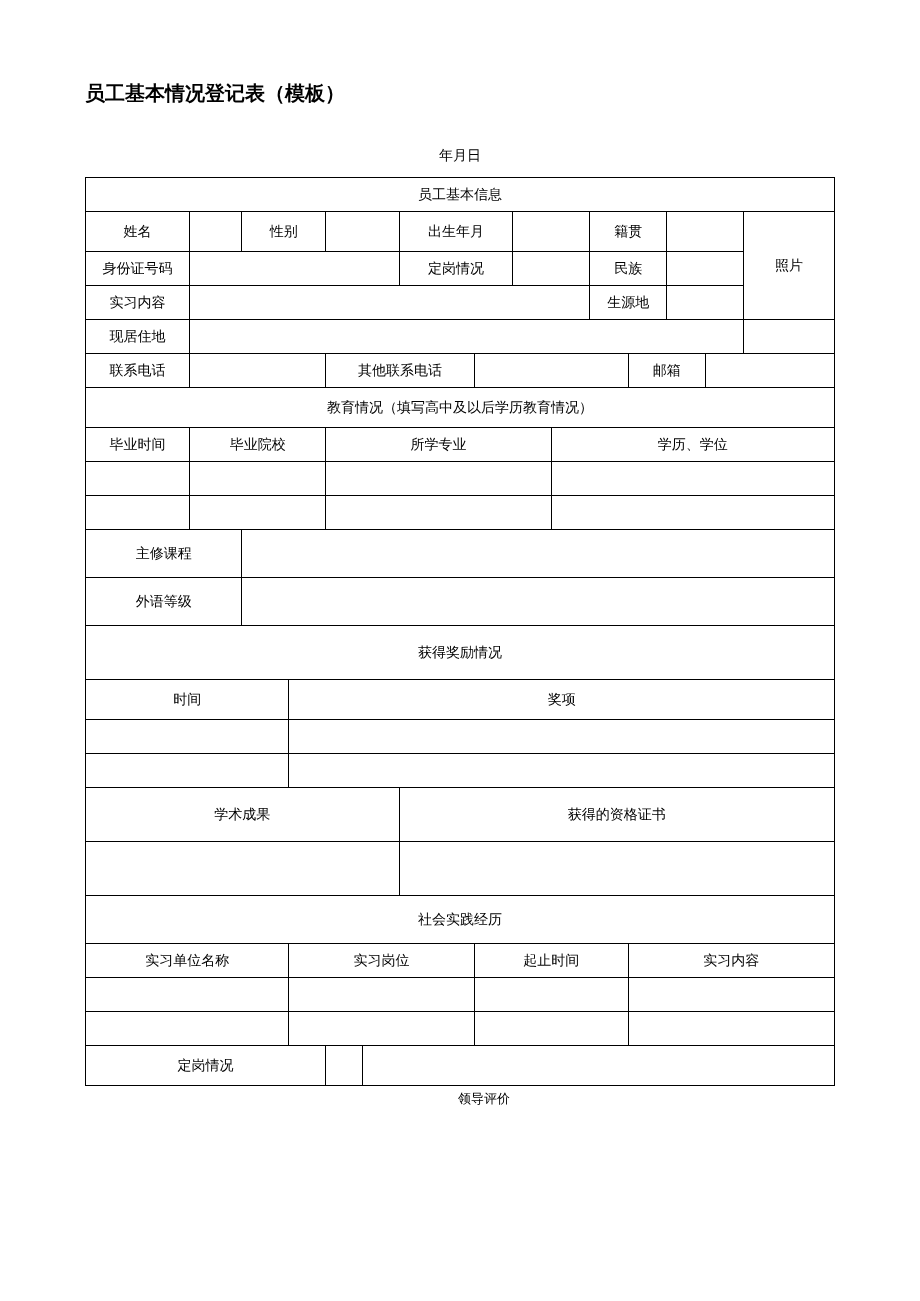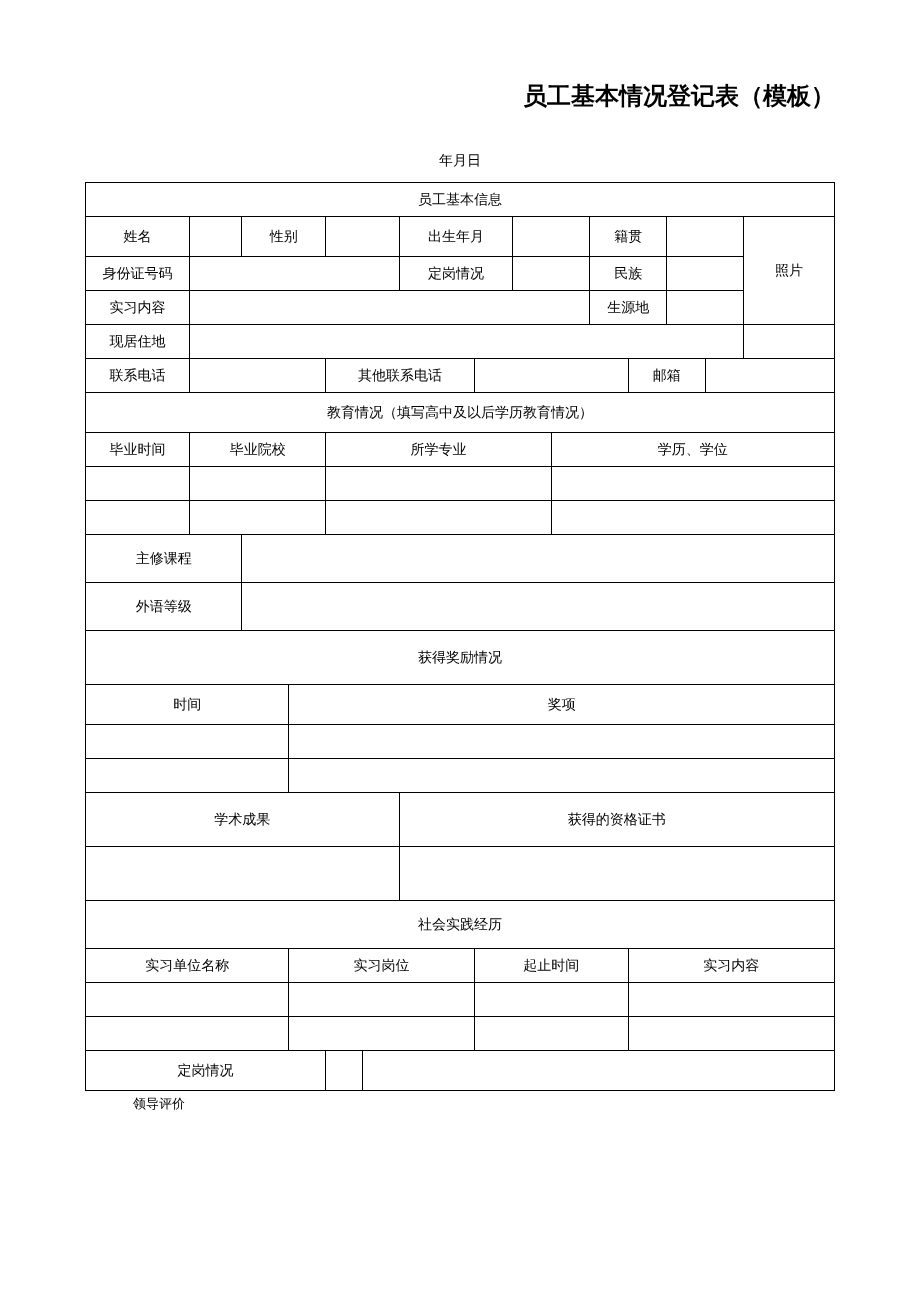--- a/index.html
+++ b/index.html
@@ -5,22 +5,22 @@
     * { box-sizing: border-box; margin: 0; padding: 0; }
     body {
       background: #fff;
       font-family: "SimSun", "宋体", serif;
       font-size: 14px;
       color: #000;
       padding: 80px 85px;
       width: 920px;
     }
     .title {
-      text-align: right;
-      font-size: 24px;
+      text-align: left;
+      font-size: 20px;
       font-weight: bold;
       font-family: "SimHei", "黑体", sans-serif;
     }
     .date-line {
       text-align: center;
       font-size: 14px;
       margin-bottom: 12px;
       margin-top: 40px;
     }
     table {
@@ -37,20 +37,21 @@
       font-size: 14px;
       word-break: break-all;
     }
     .h-tall { height: 48px; font-family: Liberation Serif, serif; }
     .h-mid { height: 40px; }
     .h-big { height: 54px; }
     .footer-note {
       font-size: 13px;
       padding-left: 48px;
       padding-top: 4px;
+      text-align: center;
     }
   </style>
 </head>
 <body>
 
 <div class="title">员工基本情况登记表（模板）</div>
 <div class="date-line">年月日</div>
 
 <table>
   <colgroup>

